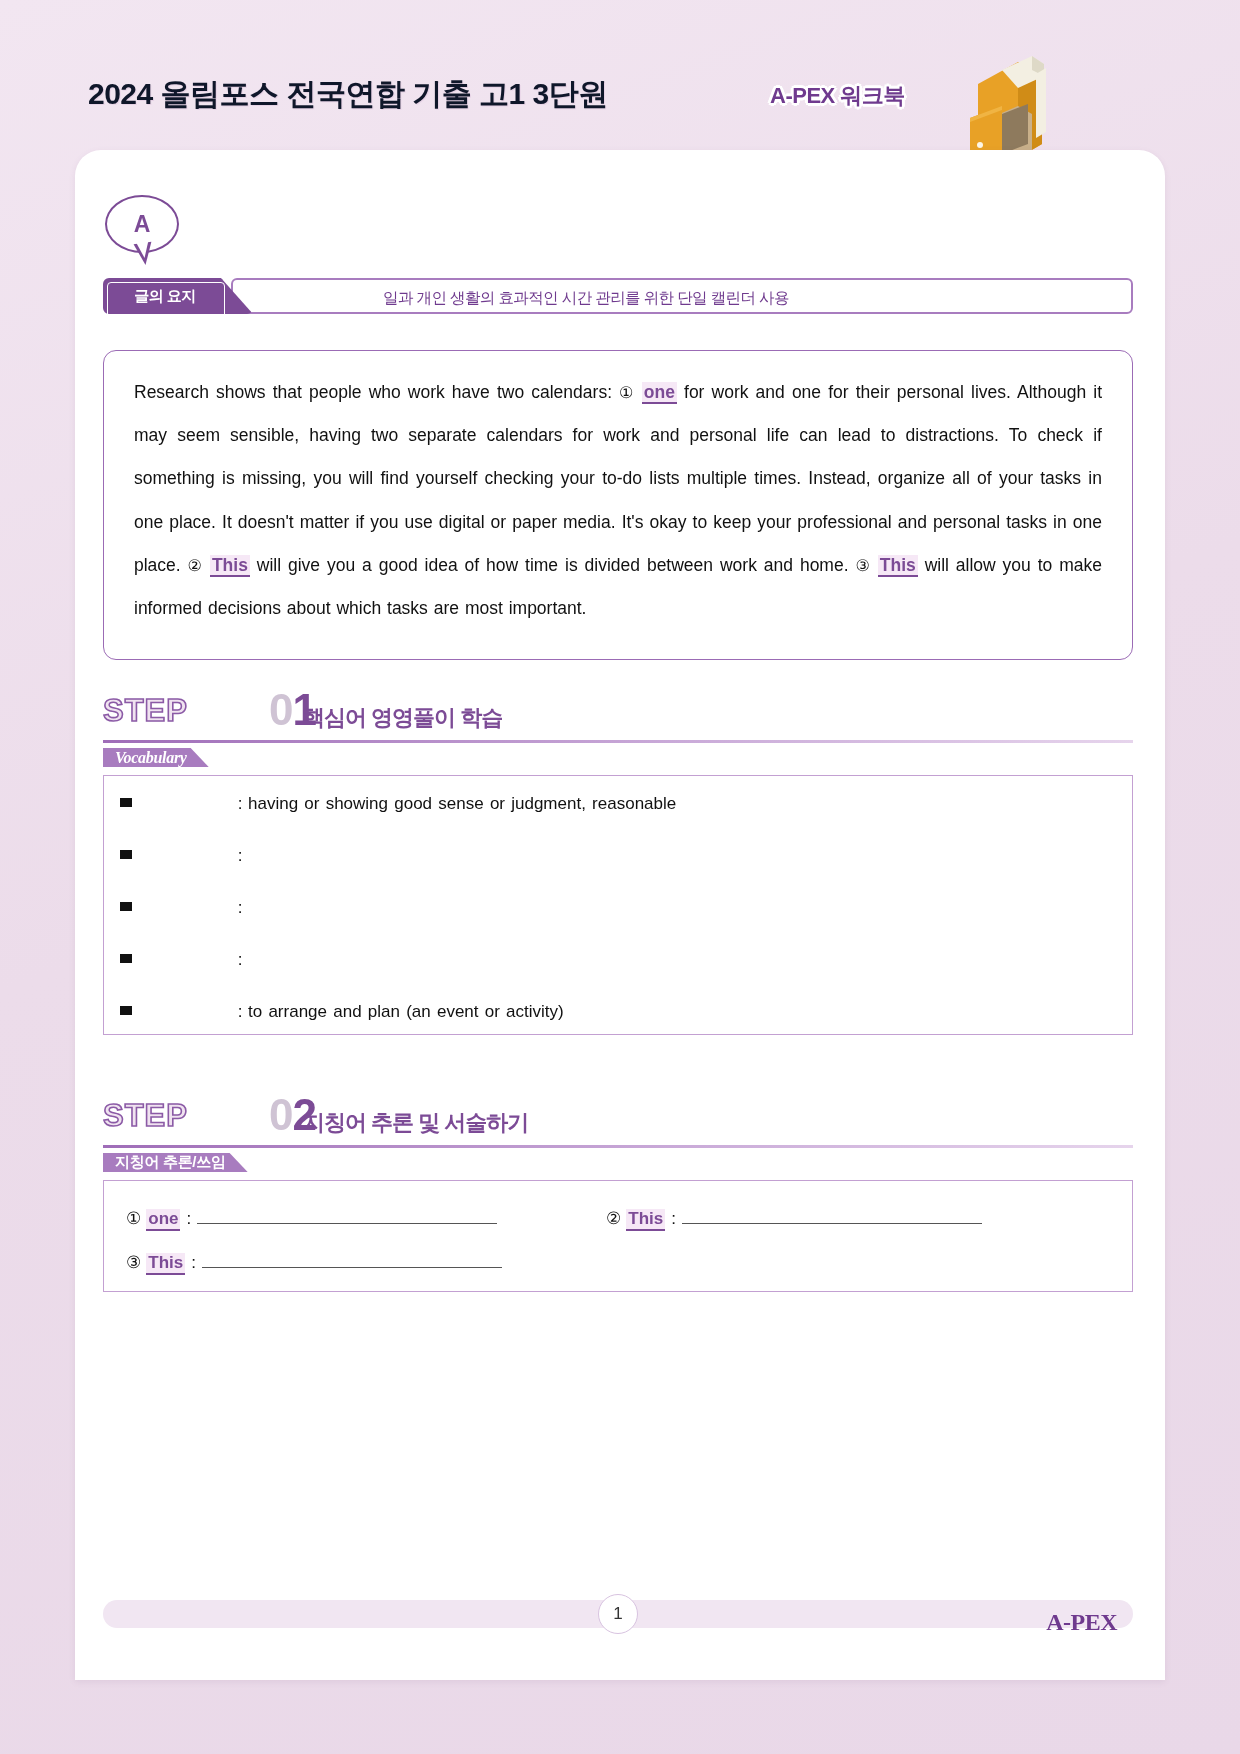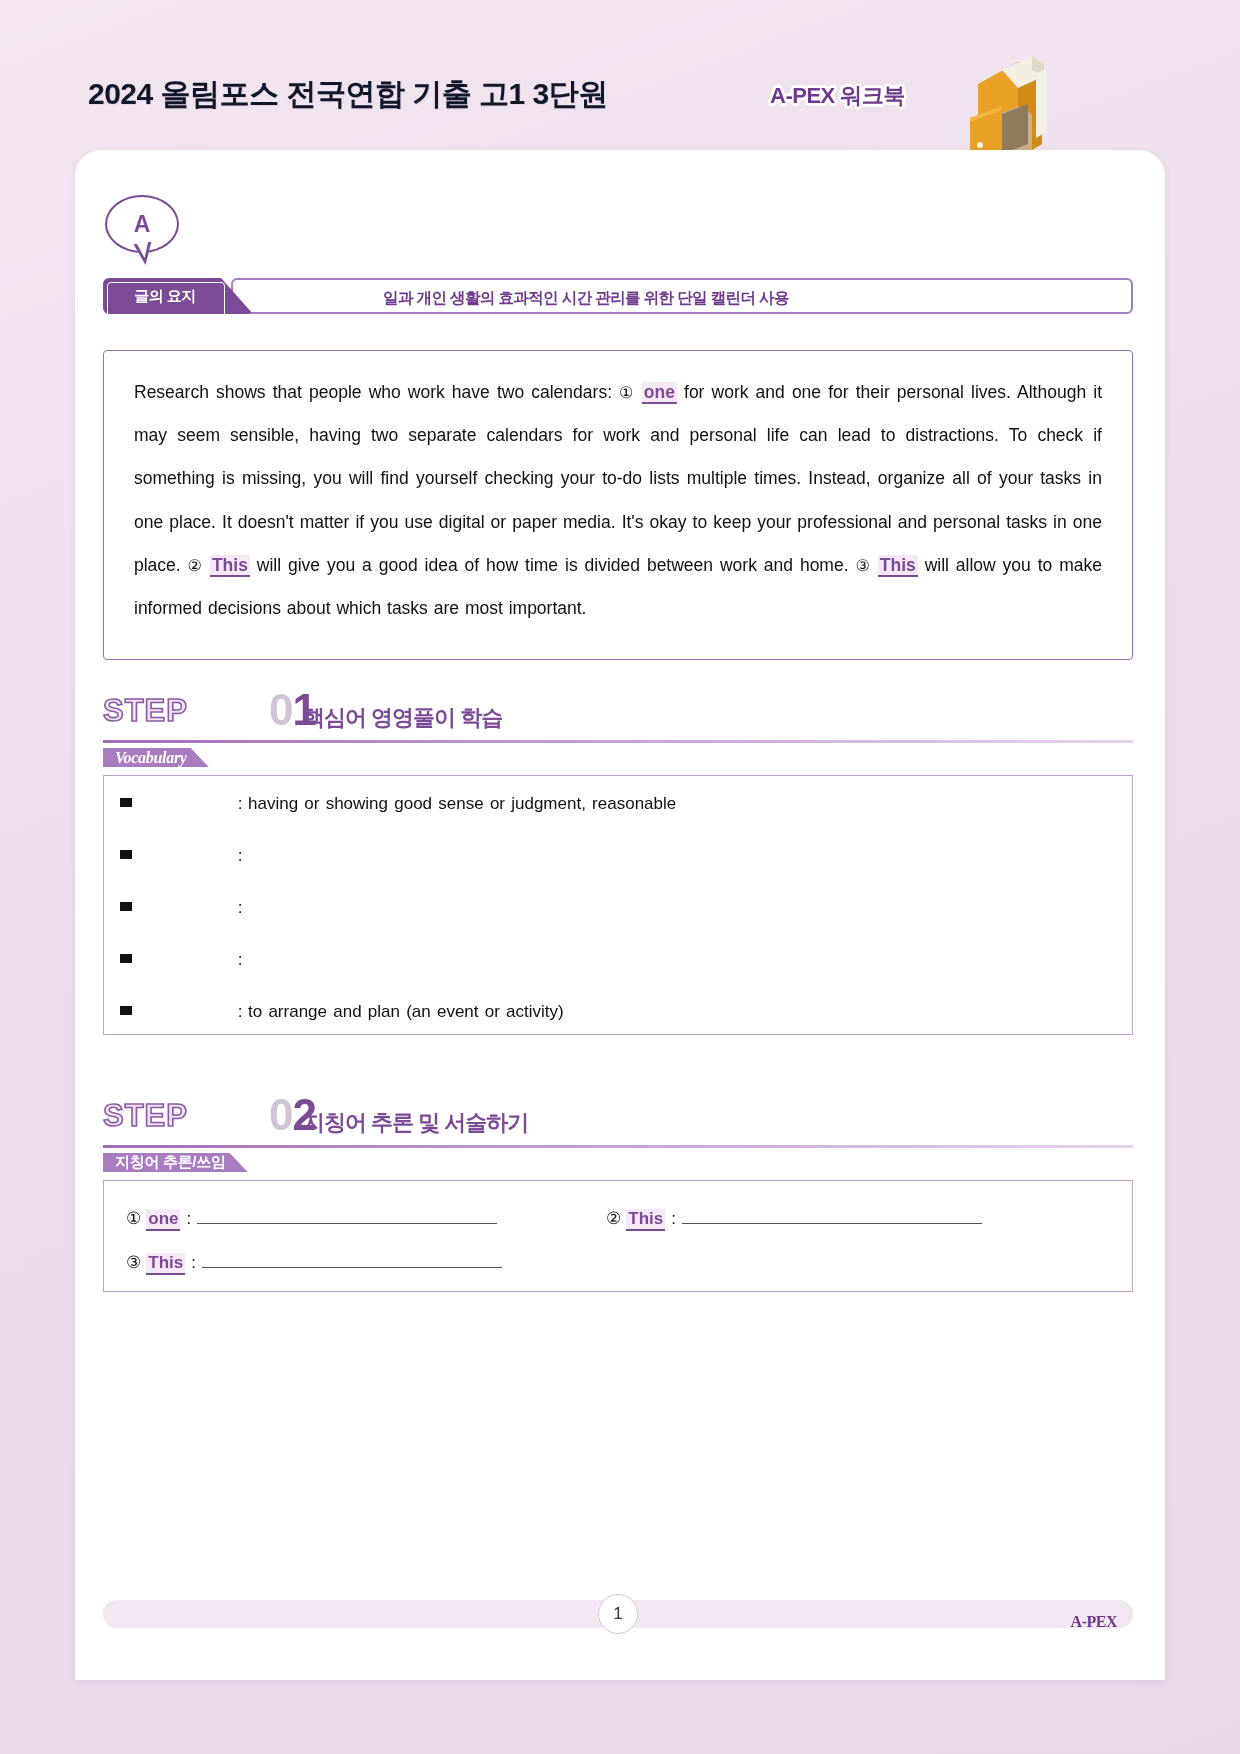--- a/index.html
+++ b/index.html
@@ -113,29 +113,29 @@
     clip-path:polygon(0 0, 100% 0, 100% 100%, 0 100%);
   }
   .gist-tab .lbl{
     position:absolute; left:0; top:0; width:124px; height:36px;
     display:flex; align-items:center; justify-content:center;
     font-size:15px; font-weight:bold; color:#fff; letter-spacing:-0.5px;
   }
   .gist-text{
     position:absolute; left:150px; top:0; height:36px;
     display:flex; align-items:center;
-    font-size:15.5px; font-weight:bold; color:#6f3a8e; letter-spacing:-0.6px;
+    font-size:15.5px; font-weight:normal; color:#6f3a8e; letter-spacing:-0.6px;
   }
 
   
   .passage{
     position:absolute; left:28px; top:200px;
     width:1030px; height:310px;
     border:1.8px solid #9b6bb5;
-    border-radius:4px;
+    border-radius:13px;
     background:#fff;
     padding:20px 30px 10px 30px;
   }
   .passage p{
     margin:0;
     font-size:17.5px;
     line-height:2.47;
     color:#111;
     text-align:justify;
     text-justify:inter-word;
@@ -256,21 +256,21 @@
     position:absolute; left:50%; top:0; transform:translateX(-50%);
     width:40px;height:40px; border-radius:50%;
     background:#fff; border:1.5px solid #d8c3e0;
     display:flex; align-items:center; justify-content:center;
     font-size:17px; color:#333;
   }
   .footer .logo{
     position:absolute; right:16px; top:6px; height:44px;
     display:flex; align-items:center;
     font-family:"Liberation Serif", serif;
-    font-size:16px; font-weight:bold; color:#6f3a8e;
+    font-size:24px; font-weight:bold; color:#6f3a8e;
     letter-spacing:-0.5px;
   }
 </style>
 </head>
 <body>
 
 <div class="page-bg"></div>
 
 <div class="header">
   <div class="hdr-title">2024 올림포스 전국연합 기출 고1 3단원</div>

